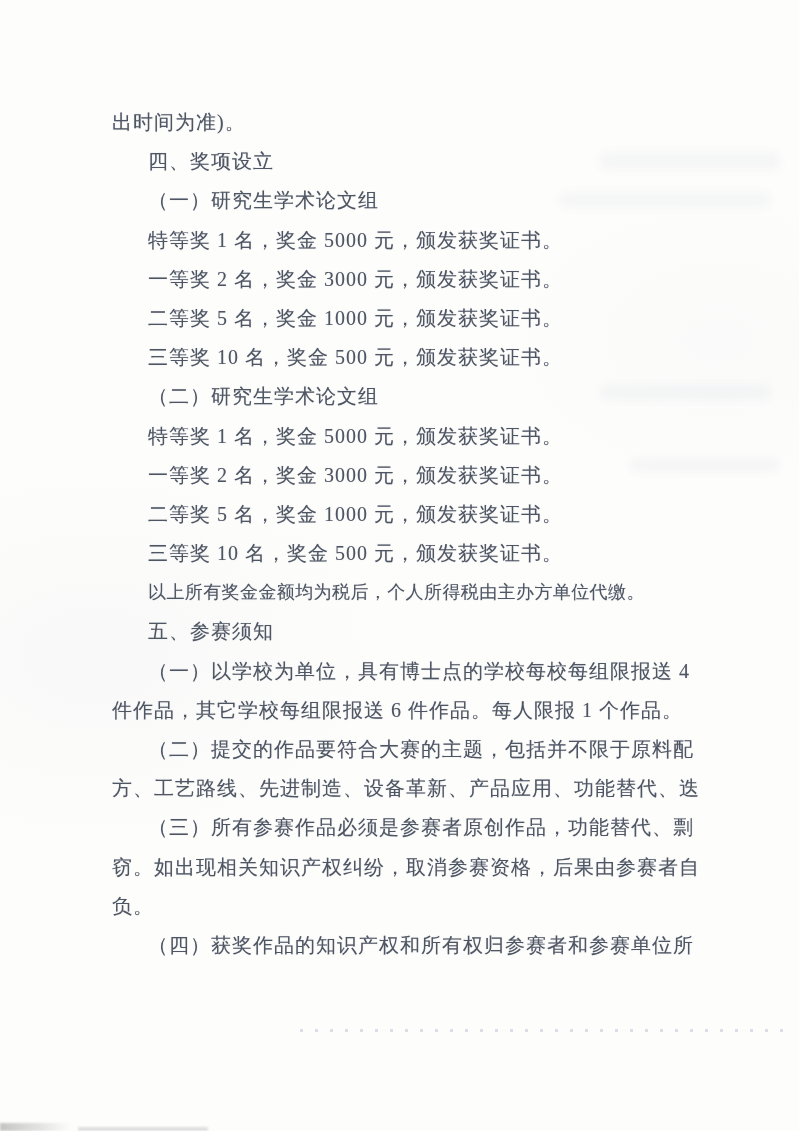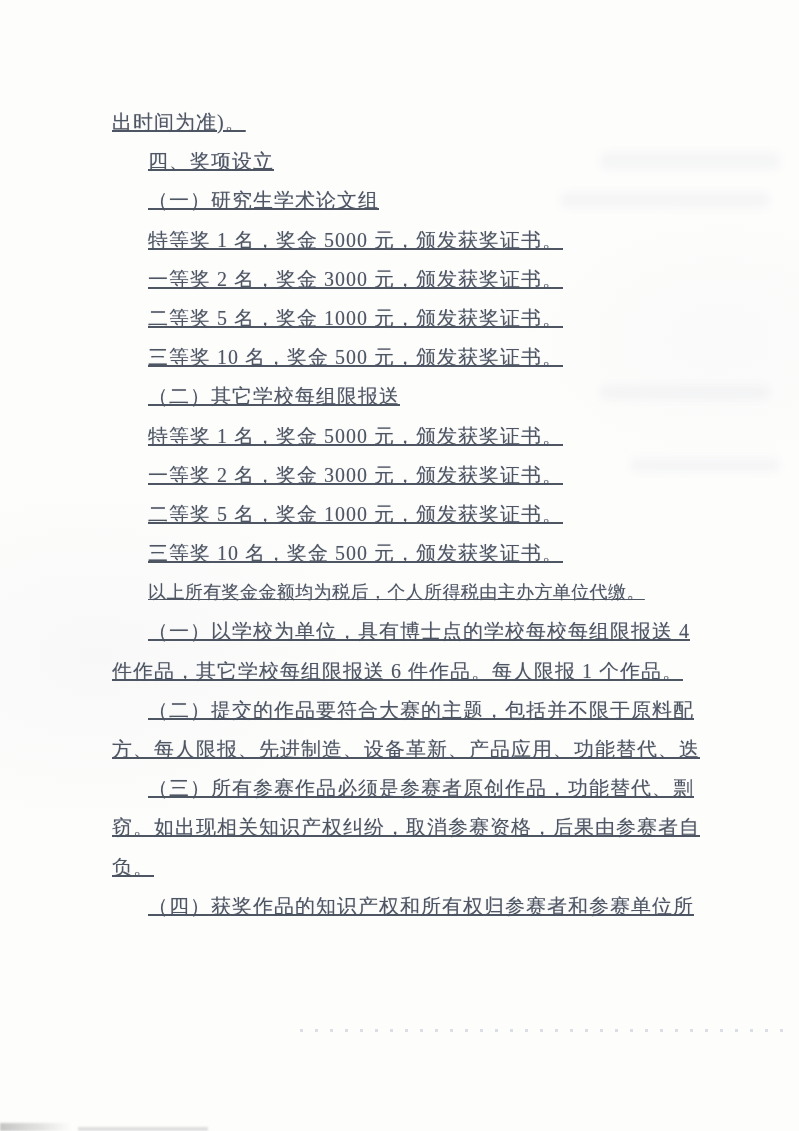--- a/index.html
+++ b/index.html
@@ -27,21 +27,20 @@
     top: 103px;
     width: 640px;
   }
   .line {
     height: 39.2px;
     line-height: 39.2px;
     font-size: 20px;
     letter-spacing: 1px;
     white-space: nowrap;
     text-shadow: 0 0 1px rgba(78, 85, 99, 0.35);
-    text-decoration: underline;
   }
   .ind { padding-left: 36px; }
   .tight { font-size: 18px; letter-spacing: 0.4px; }
 
   
   .artifact { position: absolute; pointer-events: none; }
   .ghost-smudge {
     background: #6b7390;
     filter: blur(4px);
     opacity: 0.05;
@@ -77,34 +76,35 @@
     <div class="line">出时间为准)。</div>
 
     <div class="line ind">四、奖项设立</div>
 
     <div class="line ind">（一）研究生学术论文组</div>
     <div class="line ind">特等奖 1 名，奖金 5000 元，颁发获奖证书。</div>
     <div class="line ind">一等奖 2 名，奖金 3000 元，颁发获奖证书。</div>
     <div class="line ind">二等奖 5 名，奖金 1000 元，颁发获奖证书。</div>
     <div class="line ind">三等奖 10 名，奖金 500 元，颁发获奖证书。</div>
 
-    <div class="line ind">（二）其它学校每组限报送</div>
+    <div class="line ind">（二）研究生学术论文组</div>
     <div class="line ind">特等奖 1 名，奖金 5000 元，颁发获奖证书。</div>
     <div class="line ind">一等奖 2 名，奖金 3000 元，颁发获奖证书。</div>
     <div class="line ind">二等奖 5 名，奖金 1000 元，颁发获奖证书。</div>
     <div class="line ind">三等奖 10 名，奖金 500 元，颁发获奖证书。</div>
 
     <div class="line ind tight">以上所有奖金金额均为税后，个人所得税由主办方单位代缴。</div>
 
+    <div class="line ind">五、参赛须知</div>
 
     <div class="line ind">（一）以学校为单位，具有博士点的学校每校每组限报送 4</div>
     <div class="line">件作品，其它学校每组限报送 6 件作品。每人限报 1 个作品。</div>
 
     <div class="line ind">（二）提交的作品要符合大赛的主题，包括并不限于原料配</div>
-    <div class="line">方、每人限报、先进制造、设备革新、产品应用、功能替代、迭</div>
+    <div class="line">方、工艺路线、先进制造、设备革新、产品应用、功能替代、迭</div>
 
     <div class="line ind">（三）所有参赛作品必须是参赛者原创作品，功能替代、剽</div>
     <div class="line">窃。如出现相关知识产权纠纷，取消参赛资格，后果由参赛者自</div>
     <div class="line">负。</div>
 
     <div class="line ind">（四）获奖作品的知识产权和所有权归参赛者和参赛单位所</div>
   </div>
 
   <div class="artifact ghost-smudge" style="left:600px; top:152px; width:180px; height:18px;"></div>
   <div class="artifact ghost-smudge" style="left:560px; top:192px; width:210px; height:16px;"></div>

